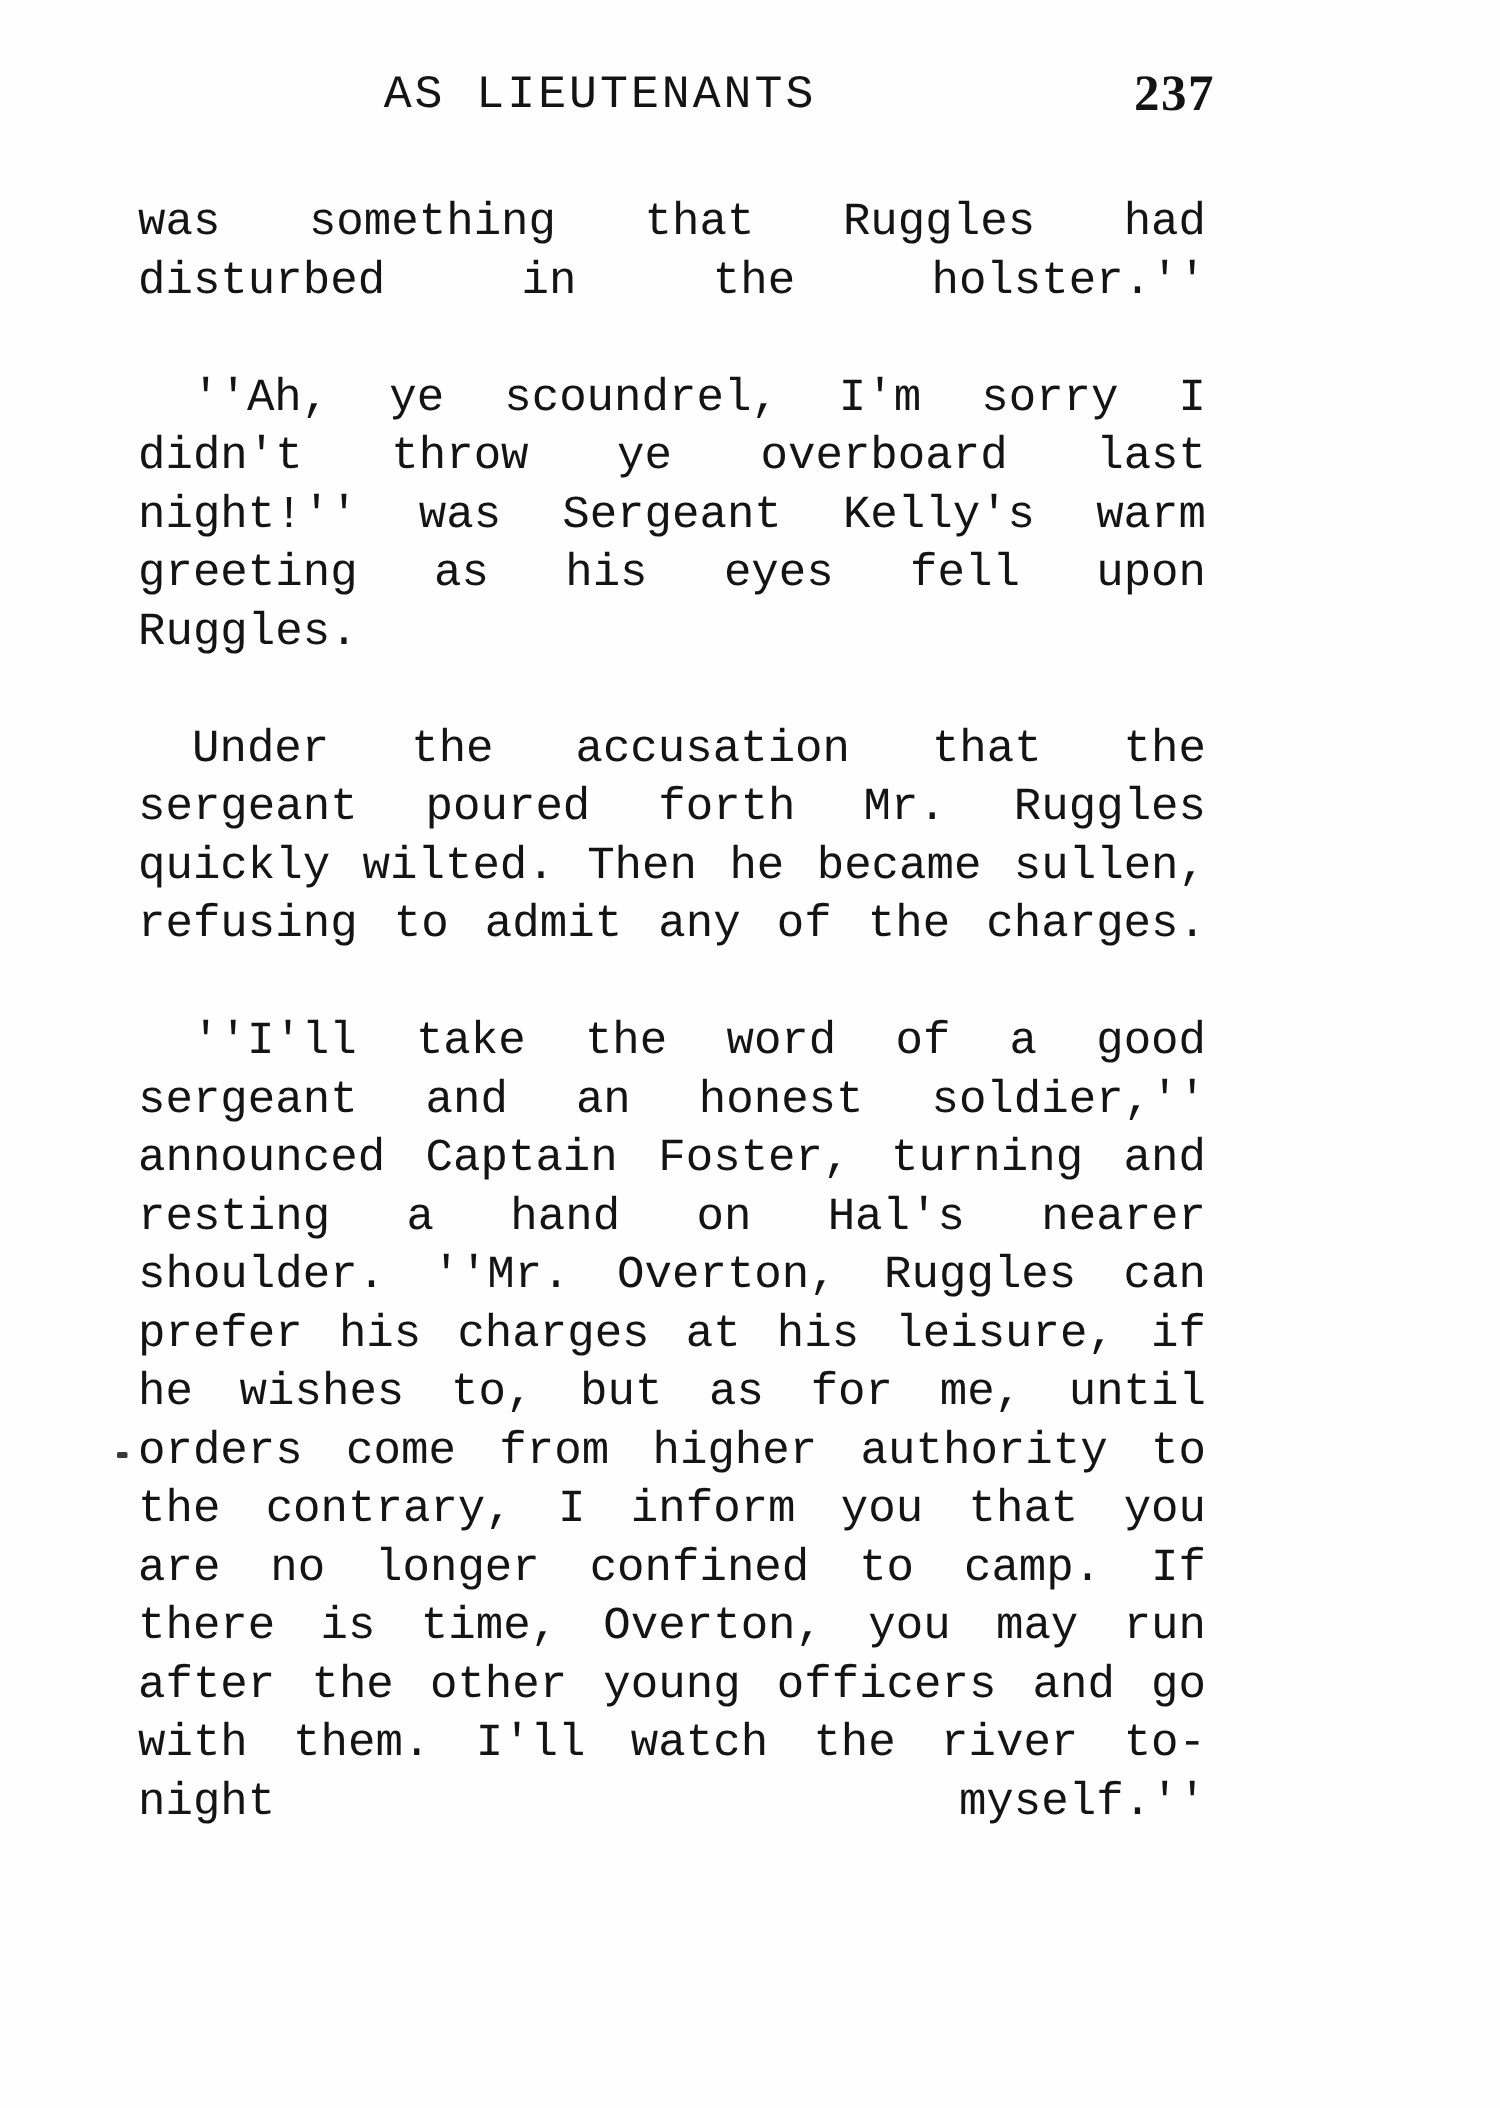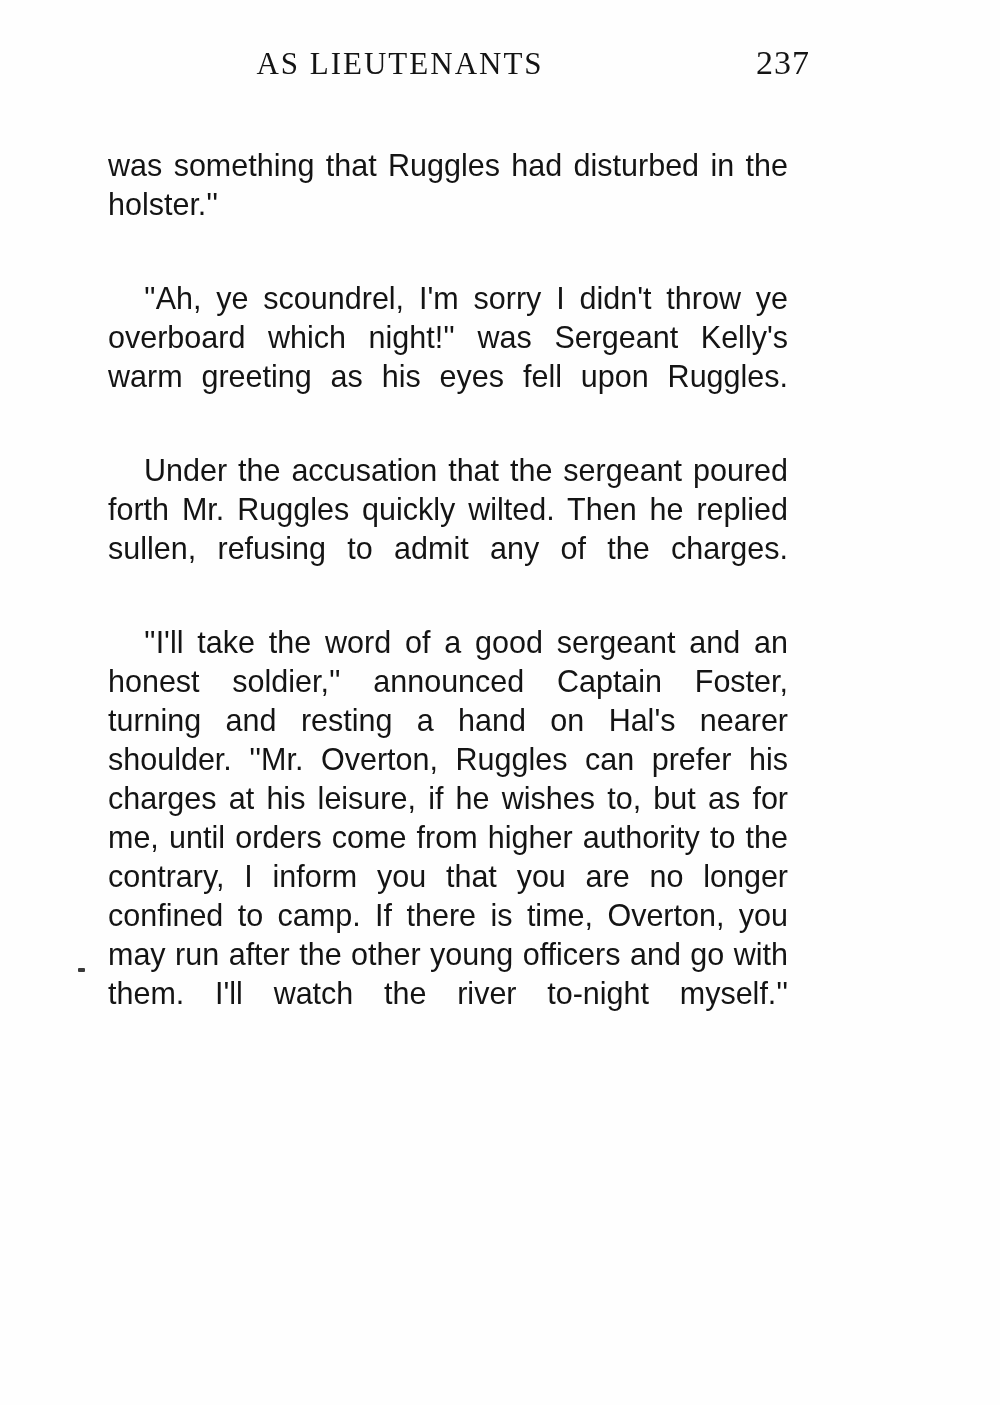--- a/index.html
+++ b/index.html
@@ -32,43 +32,43 @@
   }
   .running-head {
     position: absolute;
     left: 0;
     top: 0;
     width: 620px;
     text-align: center;
     font-size: 31px;
     letter-spacing: 2.0px;
     font-weight: 500;
-    font-family: Liberation Serif, serif;
+    font-family: Liberation Mono, monospace;
   }
   .folio {
     position: absolute;
     right: 0;
     top: -2px;
     font-size: 34px;
-    font-weight: 400;
+    font-weight: 700;
     letter-spacing: 1px;
   }
   .body-text {
     position: absolute;
     left: 92px;
     top: 130px;
     width: 712px;
   }
   p.para {
-    margin: 16px;
+    margin: 0;
     font-size: 30.5px;
     line-height: 39px;
     text-align: justify;
     text-indent: 36px;
-    font-family: Liberation Sans, sans-serif;
+    font-family: Liberation Mono, monospace;
     word-spacing: 0.5px;
   }
   p.para.first {
     text-indent: 0;
   }
   
   p.para::after {
     content: "";
     display: inline-block;
     width: 100%;
@@ -88,20 +88,20 @@
 
 <div class="page">
 
   <div class="header">
     <div class="running-head">AS LIEUTENANTS</div>
     <div class="folio">237</div>
   </div>
 
   <div class="body-text">
     <p class="para first">was something that Ruggles had disturbed in the holster.''</p>
-    <p class="para">''Ah, ye scoundrel, I'm sorry I didn't throw ye overboard which night!'' was Sergeant Kelly's warm greeting as his eyes fell upon Ruggles.</p>
-    <p class="para">Under the accusation that the sergeant poured forth Mr. Ruggles quickly wilted.  Then he replied sullen, refusing to admit any of the charges.</p>
+    <p class="para">''Ah, ye scoundrel, I'm sorry I didn't throw ye overboard last night!'' was Sergeant Kelly's warm greeting as his eyes fell upon Ruggles.</p>
+    <p class="para">Under the accusation that the sergeant poured forth Mr. Ruggles quickly wilted.  Then he became sullen, refusing to admit any of the charges.</p>
     <p class="para">''I'll take the word of a good sergeant and an honest soldier,'' announced Captain Foster, turning and resting a hand on Hal's nearer shoulder.  ''Mr. Overton, Ruggles can prefer his charges at his leisure, if he wishes to, but as for me, until orders come from higher authority to the contrary, I inform you that you are no longer confined to camp.  If there is time, Overton, you may run after the other young officers and go with them.  I'll watch the river to-night myself.''</p>
   </div>
 
   <div class="stray-mark"></div>
 
 </div>
 
 </body></html>

